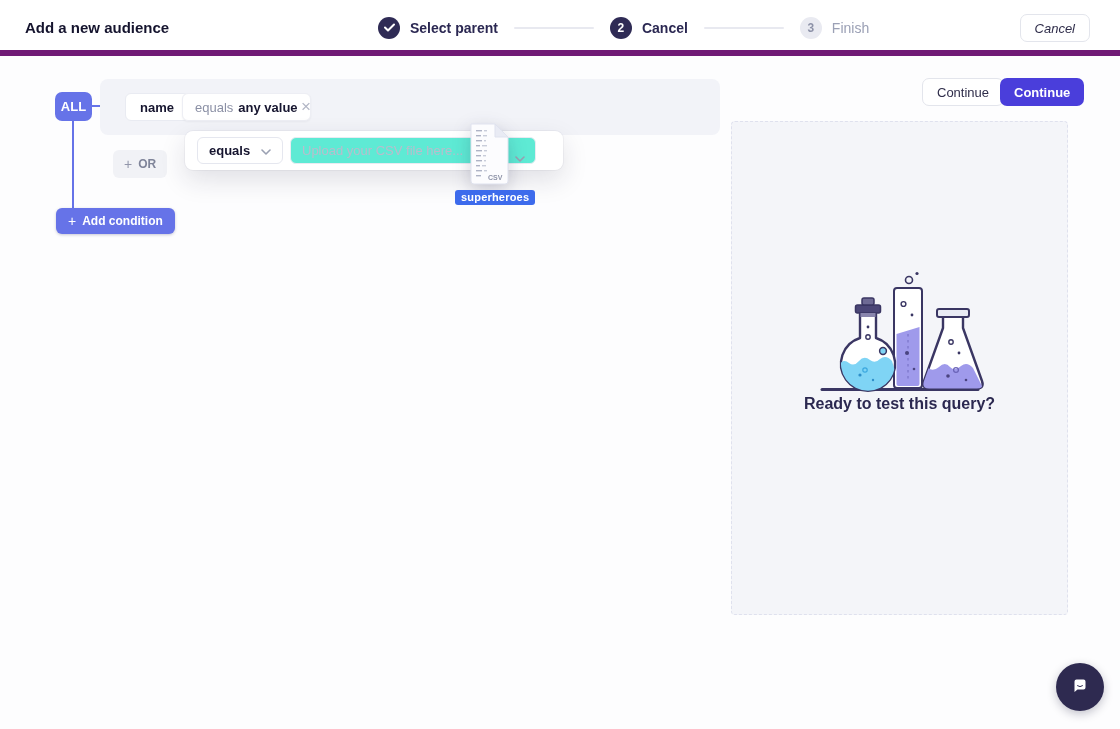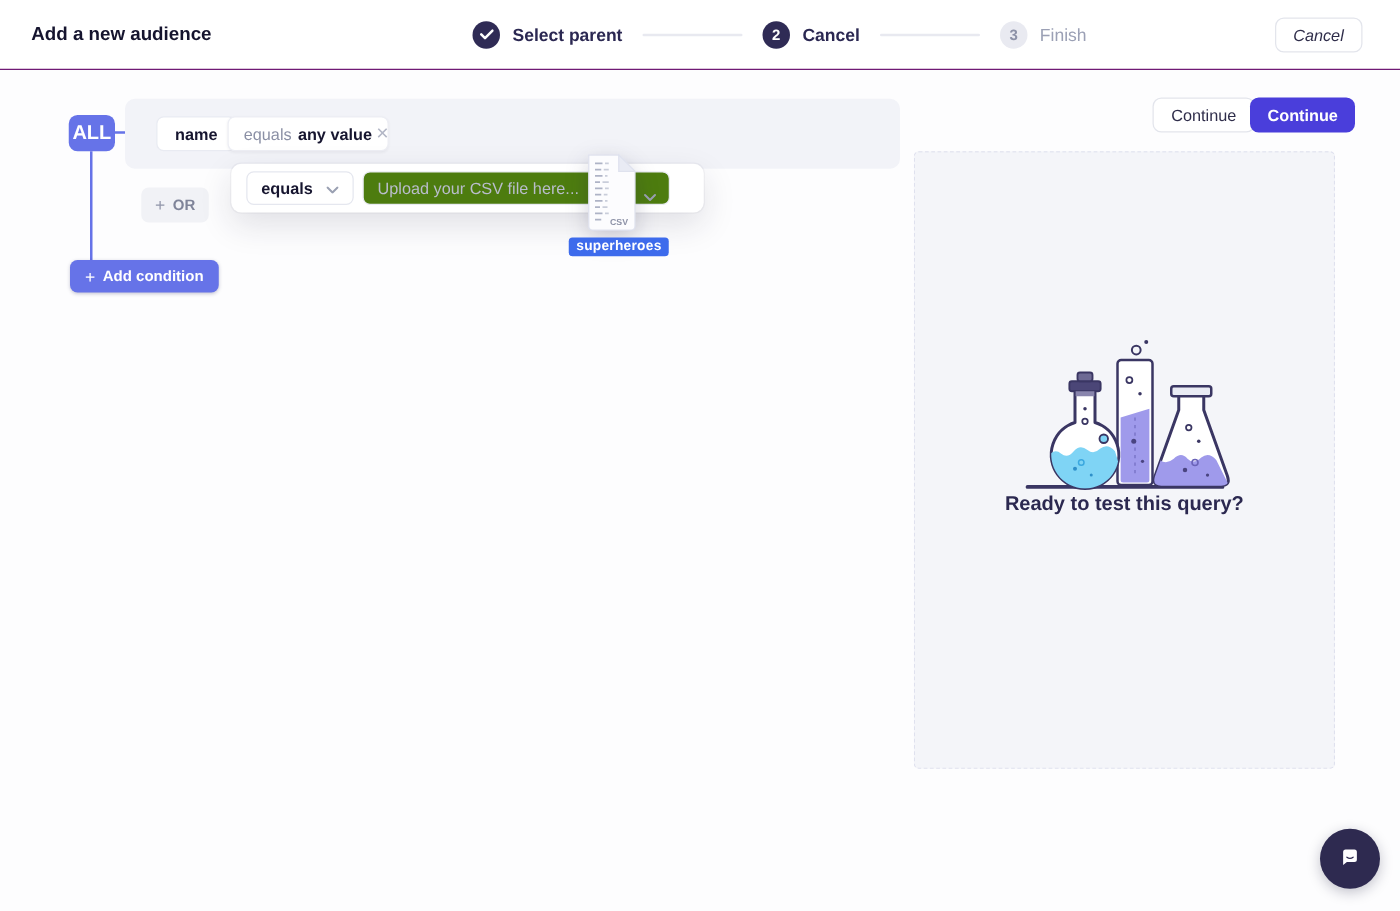--- a/index.html
+++ b/index.html
@@ -1,48 +1,48 @@
 <!DOCTYPE html>
 <html><head>
 <meta charset="utf-8">
 <style>
   * { margin:0; padding:0; box-sizing:border-box; }
   html,body { background:#fff; }
   body { font-family:"Liberation Sans","DejaVu Sans",sans-serif; }
   .screen { position:relative; width:1120px; height:729px; background:#fdfdfe; overflow:hidden; }
 
   
-  .header { position:absolute; top:0; left:0; width:1120px; height:56px; background:#ffffff; border-bottom:1px solid #701a75; z-index:10; }
+  .header { position:absolute; top:0; left:0; width:1120px; height:56px; background:#ffffff; border-bottom:6px solid #701a75; z-index:10; }
   .page-title { position:absolute; left:25px; top:0; line-height:56px; font-size:15px; font-weight:700; color:#15142e; }
   .stepper { position:absolute; left:378px; top:0; height:56px; display:flex; align-items:center; }
   .step { display:flex; align-items:center; }
   .step-circle { width:22px; height:22px; border-radius:50%; display:flex; align-items:center; justify-content:center; font-size:12px; font-weight:700; }
   .step.done .step-circle, .step.active .step-circle { background:#2f2b55; color:#fff; }
   .step.upcoming .step-circle { background:#e9eaf1; color:#8d92a8; }
   .step-label { margin-left:10px; font-size:14px; font-weight:600; color:#2b2852; white-space:nowrap; }
   .step.upcoming .step-label { color:#9ba0b5; font-weight:400; }
   .step-line { width:80px; height:2px; background:#e8e9f0; margin:0 16px; border-radius:1px; }
   .btn { cursor:pointer; font-family:inherit; }
   .btn-cancel { position:absolute; right:30px; top:14px; height:28px; padding:0 14px; background:#fff; border:1px solid #e3e5ec; border-radius:7px; font-size:13px; font-weight:500; color:#2f2d4a;font-style:italic; }
 
   
-  .all-node { position:absolute; left:55px; top:92px; width:37px; height:29px; background:#6673e8; border:none; border-radius:7px; color:#fff; font-size:16px; font-weight:700; display:flex; align-items:center; justify-content:center; z-index:3; }
+  .all-node { position:absolute; left:55px; top:92px; width:37px; height:29px; background:#6673e8; border:none; border-radius:7px; color:#fff; font-size:13px; font-weight:700; display:flex; align-items:center; justify-content:center; z-index:3; }
   .connector-h { position:absolute; left:92px; top:105px; width:22px; height:2px; background:#6673e8; }
   .connector-v { position:absolute; left:72px; top:121px; width:2px; height:87px; background:#6673e8; }
 
   .condition-group { position:absolute; left:100px; top:79px; width:620px; height:56px; background:#f2f3f8; border-radius:8px; }
   .chip-field { position:absolute; left:25px; top:14px; height:28px; padding:0 14px; background:#fff; border:1px solid #e9ebf2; border-radius:6px; font-size:13px; font-weight:700; color:#16152f; display:flex; align-items:center; cursor:pointer; }
   .chip-op { position:absolute; left:82px; top:14px; height:28px; padding:0 12px; background:#fff; border:1px solid #edeef4; border-radius:6px; font-size:13px; display:flex; align-items:center; gap:5px; cursor:pointer; box-shadow:0 1px 2px rgba(30,30,60,.05); }
   .chip-op .op-word { color:#8b90a5; font-weight:400; }
   .chip-op .op-value { color:#16152f; font-weight:700;text-align:right; }
   .remove-btn { position:absolute; left:197px; top:19px; width:18px; height:18px; border:none; background:none; color:#b3b7c6; font-size:17px; line-height:18px; text-align:center; cursor:pointer; }
 
   .editor-popup { position:absolute; left:185px; top:131px; width:378px; height:39px; background:#fff; border-radius:8px; box-shadow:0 0 0 1px rgba(30,30,60,.04), 0 10px 26px rgba(30,30,60,.13); z-index:5; }
   .op-select { position:absolute; left:12px; top:6px; height:27px; padding:0 11px; background:#fff; border:1px solid #e5e7ef; border-radius:6px; display:flex; align-items:center; gap:11px; font-size:13px; font-weight:700; color:#16152f; cursor:pointer; }
-  .value-combo { position:absolute; left:105px; top:6px; width:246px; height:27px; border:1px solid #e9ebf2; border-radius:6px; background:#4d7c0f; }
+  .value-combo { position:absolute; left:105px; top:6px; width:246px; height:27px; border:1px solid #e9ebf2; border-radius:6px; background:#5eead4; }
   .value-input { width:100%; height:100%; border:none; outline:none; background:transparent; padding:0 26px 0 11px; font-size:13px; font-family:inherit; color:#16152f; }
   .value-input::placeholder { color:#b9bdcc; }
   .combo-chevron { position:absolute; right:10px; top:10px; }
 
   .csv-ghost { position:absolute; left:467px; top:123px; width:44px; height:62px; z-index:7; filter:drop-shadow(0 6px 9px rgba(30,30,70,.20)); cursor:grabbing; }
   .drag-label { position:absolute; left:455px; top:190px; z-index:7; background:#3d6bec; color:#fff; font-size:11px; font-weight:700; padding:1px 6px 2px; border-radius:3px; letter-spacing:.2px; }
 
   .btn-or { position:absolute; left:113px; top:150px; height:28px; padding:0 11px; background:#f1f2f6; border:none; border-radius:6px; font-size:12px; font-weight:600; color:#7f8499; display:flex; align-items:center; gap:6px; }
   .btn-or .plus-glyph { font-weight:400; font-size:14px; color:#9296aa; }
   .btn-add-condition { position:absolute; left:56px; top:208px; height:26px; padding:0 12px; background:#6673e8; border:none; border-radius:6px; font-size:12px; font-weight:600; color:#fff; display:flex; align-items:center; gap:6px; box-shadow:0 1px 3px rgba(40,40,90,.25); }

